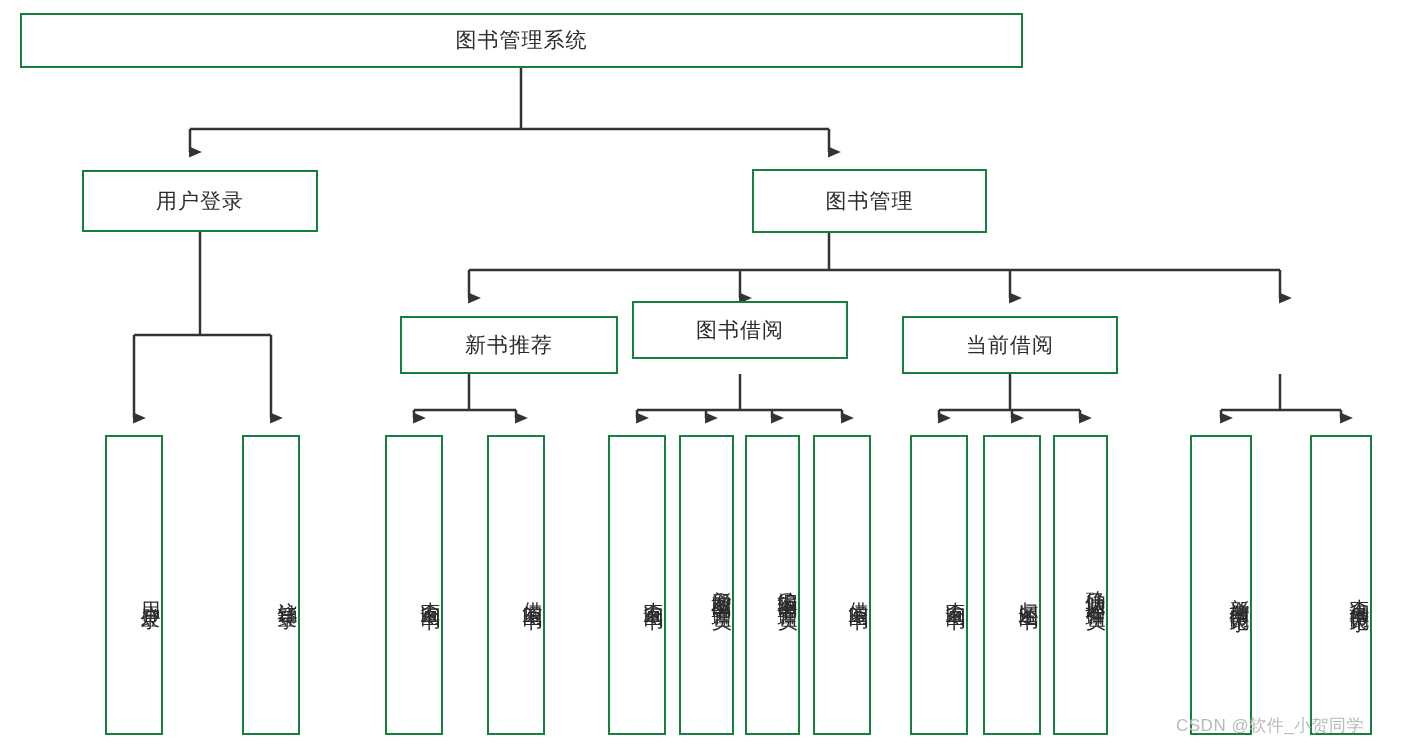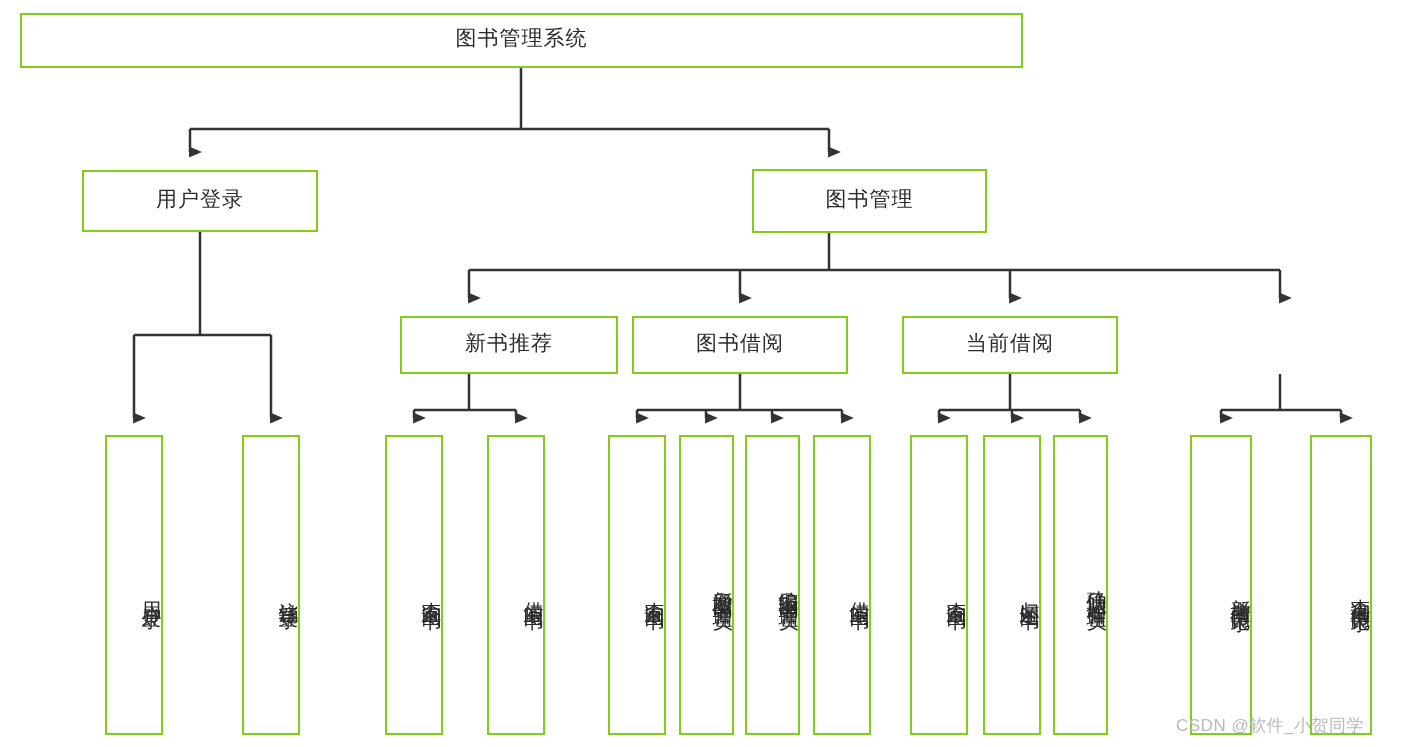--- a/index.html
+++ b/index.html
@@ -20,29 +20,28 @@
   #wires {
     position: absolute;
     left: 0;
     top: 0;
     width: 1405px;
     height: 747px;
   }
   .node {
     position: absolute;
     box-sizing: border-box;
-    border: 2px solid #84cc16;
+    border: 2px solid #15803d;
     background: #ffffff;
     color: #2b2b2b;
     display: flex;
     align-items: center;
     justify-content: center;
     text-align: center;
     line-height: 1.05;
-    font-family: Liberation Mono, monospace;
   }
   .node.horiz {
     font-size: 21px;
     letter-spacing: 1px;
   }
   .node.vert {
     font-size: 20px;
     writing-mode: vertical-rl;
     text-orientation: upright;
     align-items: flex-start;
@@ -128,21 +127,21 @@
   <div class="node horiz" style="left:82px; top:170px; width:236px; height:62px;">
     <span class="node-label">用户登录</span>
   </div>
   <div class="node horiz" style="left:712px; top:169px; width:235px; height:64px;margin-left:40px;">
     <span class="node-label">图书管理</span>
   </div>
 
   <div class="node horiz" style="left:360px; top:316px; width:218px; height:58px;margin-left:40px;">
     <span class="node-label">新书推荐</span>
   </div>
-  <div class="node horiz" style="left:632px; top:316px; width:216px; height:58px;">
+  <div class="node horiz" style="left:632px; top:301px; width:216px; height:58px;">
     <span class="node-label">图书借阅</span>
   </div>
   <div class="node horiz" style="left:902px; top:316px; width:216px; height:58px;">
     <span class="node-label">当前借阅</span>
   </div>
 
   <div class="node vert" style="left:105px; top:435px; width:58px; height:300px;">
     <span class="node-label">用户登录</span>
   </div>
   <div class="node vert" style="left:242px; top:435px; width:58px; height:300px;">

